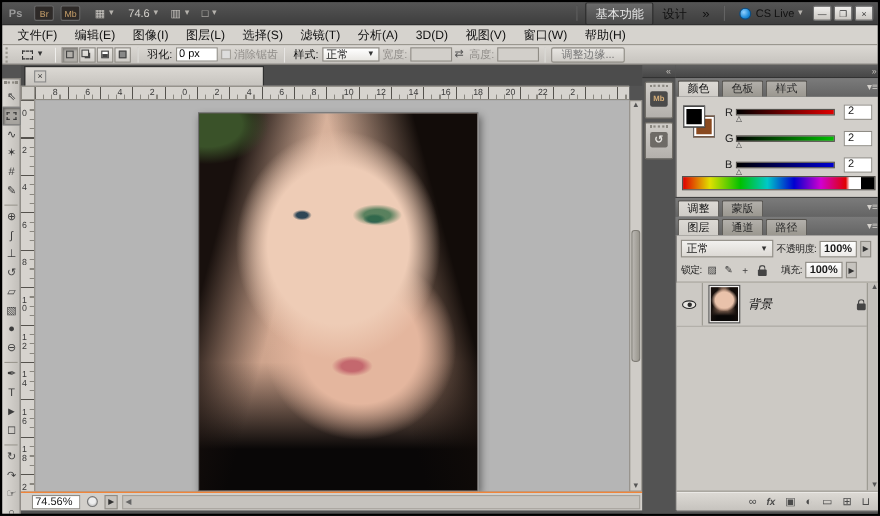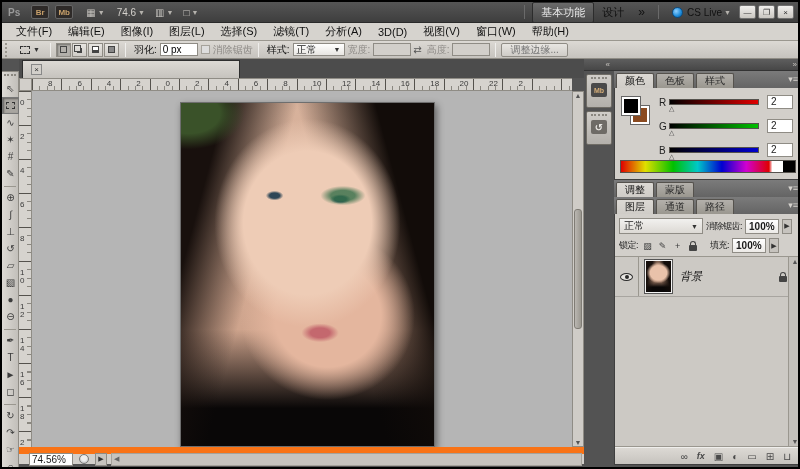--- a/index.html
+++ b/index.html
@@ -7,21 +7,21 @@
   body { font-family:"Liberation Sans","DejaVu Sans",sans-serif; font-size:11px; color:#1a1a1a; background:#535353; }
   .app { position:relative; width:800px; height:469px; border:2px solid #000; background:#535353; overflow:hidden; }
 
   
   .titlebar { position:absolute; left:0; top:0; width:796px; height:21px;
     background:linear-gradient(#555,#3e3e3e); border-bottom:1px solid #2a2a2a;
     display:flex; align-items:center; }
   .ps-logo { color:#9a9a9a; font-weight:bold; font-size:10px; padding:0 8px 0 6px; letter-spacing:0; }
   .tb-btn { display:inline-flex; align-items:center; justify-content:center;
     width:18px; height:14px; margin:0 3px; background:#2e2a28; border:1px solid #666;
-    color:#c8a06a; font-size:8px; font-weight:bold; border-radius:2px; }
+    color:#c8a06a; font-size:8px; font-weight:normal; border-radius:2px; }
   .tb-icon { color:#c9c6c1; font-size:10px; margin-left:10px; }
   .tb-caret { color:#b5b2ad; font-size:7px; margin-left:2px; }
   .tb-zoom { color:#d5d2cd; font-size:10px; margin-left:12px; }
   .tb-sep { width:1px; height:14px; background:#2e2e2e; border-right:1px solid #6a6a6a; margin:0 7px; }
   .tb-right { margin-left:auto; display:flex; align-items:center; }
   .ws-btn { padding:2px 8px; font-size:11px; color:#111; }
   .ws-btn.active { background:linear-gradient(#6a6a6a,#4a4a4a); border:1px solid #2c2c2c; border-radius:2px; color:#e8e8e8; }
   .ws-more { color:#111; font-size:12px; padding:0 6px; }
   .cslive { display:flex; align-items:center; margin:0 6px; }
   .cslive-dot { width:11px; height:11px; border-radius:50%;
@@ -112,21 +112,21 @@
       radial-gradient(ellipse 42% 30% at 58% 62%, #e4b69e 0 50%, rgba(228,182,158,0) 82%),
       radial-gradient(ellipse 70px 45px at 3% 3%, #3a5229 0 45%, rgba(58,82,41,0) 80%),
       linear-gradient(105deg, #18100d 0 13%, rgba(24,16,13,0) 34%),
       linear-gradient(255deg, #120c09 0 17%, rgba(18,12,9,0) 40%),
       linear-gradient(to top, #090707 0 11%, rgba(9,7,7,0) 34%),
       linear-gradient(160deg, #dab59f, #c5977f); }
   .vscroll { position:absolute; left:553px; top:32px; width:12px; height:356px; background:#cfccc7; border:1px solid #8f8c85;
     display:flex; flex-direction:column; justify-content:space-between; align-items:center; font-size:7px; color:#555; }
   .scroll-thumb-v { width:8px; height:120px; background:linear-gradient(to right,#bab7b2,#9a978f); border:1px solid #7f7c75; border-radius:3px; margin:1px auto; }
   .statusbar { position:absolute; left:0; top:388px; width:565px; height:17px; background:#d2cfca;
-    border-top:7px solid #f97316; display:flex; align-items:center; font-size:10px; }
+    border-top:1px solid #f97316; display:flex; align-items:center; font-size:10px; }
   .status-zoom { width:44px; height:13px; background:#fff; border:1px solid #8f8c85; margin-left:10px; padding:0 2px; font-size:10px; }
   .status-clock { width:10px; height:10px; border-radius:50%; border:1px solid #777; margin:0 6px;
     background:radial-gradient(circle at 50% 40%, #eee 40%, #aaa); }
   .status-doc { flex:0 0 auto; padding:0 14px; color:#222; }
   .status-flyout { width:12px; height:13px; border:1px solid #8f8c85; background:#c6c3be; font-size:7px;
     display:inline-flex; align-items:center; justify-content:center; color:#333; }
   .hscroll { flex:1; height:13px; margin:0 2px 0 4px; background:#c6c3be; border:1px solid #a5a29b;
     display:flex; align-items:center; font-size:7px; color:#666; padding-left:2px; }
 
   
@@ -491,21 +491,21 @@
         <span class="ptab">通道</span>
         <span class="ptab">路径</span>
         <span class="panel-menu">▾≡</span>
       </div>
     <div class="panelbody layersbody">
       <div class="blendrow">
         <span class="blend-select">
           <span>正常</span>
           <span class="small-caret">▼</span>
         </span>
-        <span class="mini-label">消除锯齿:</span>
+        <span class="mini-label">不透明度:</span>
         <span class="val-box">100%</span>
         <span class="spin-btn">▶</span>
       </div>
       <div class="lockrow">
         <span class="mini-label">锁定:</span>
         <span id="lockicons" style="display:flex;gap:2px;">
             <span class="lock-ic">▨</span>
             <span class="lock-ic">✎</span>
             <span class="lock-ic">+</span>
             <span class="lock-ic">

